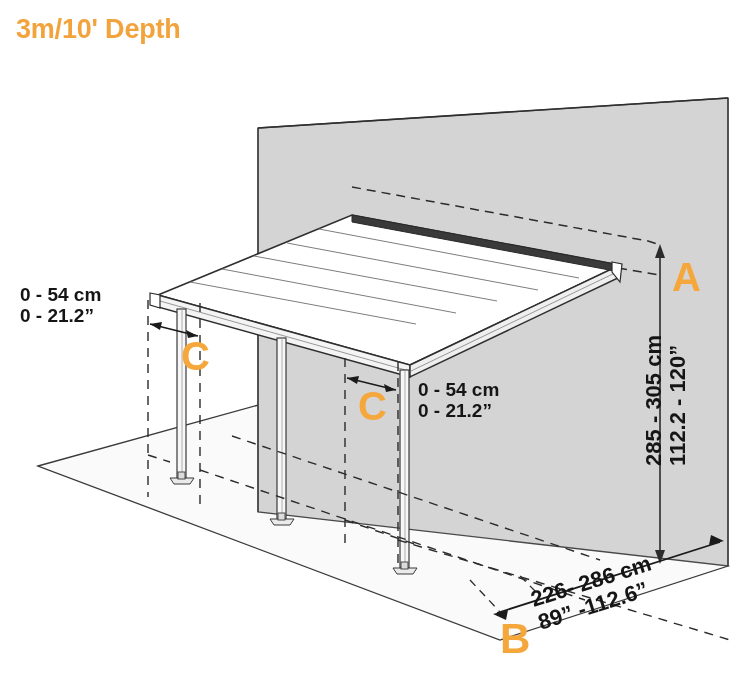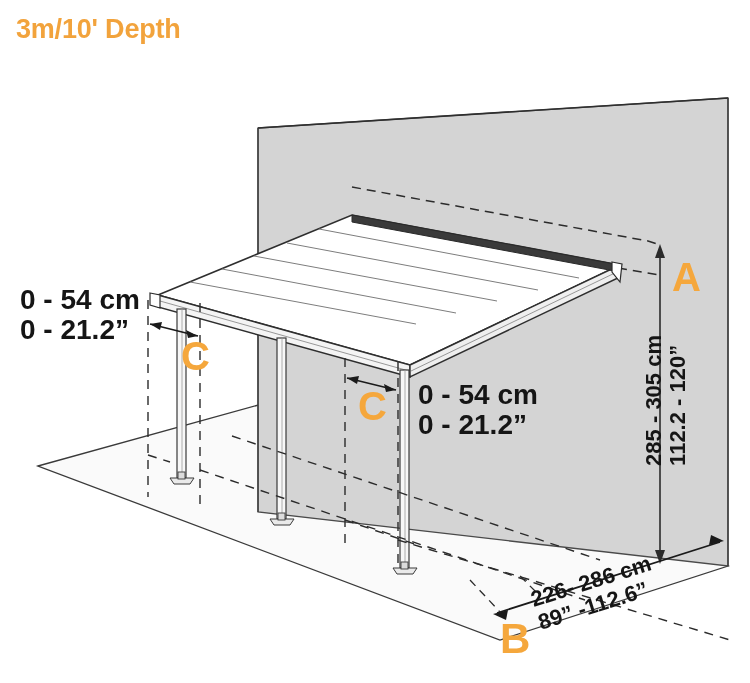--- a/index.html
+++ b/index.html
@@ -35,21 +35,21 @@
     font-size: 27px;
     font-weight: bold;
     color: #F2A33C;
     letter-spacing: -0.2px;
     white-space: nowrap;
   }
   .dim-label {
     position: absolute;
     color: #151515;
     font-weight: bold;
-    font-size: 28px;
+    font-size: 19px;
     line-height: 1.08;
     white-space: nowrap;
   }
   .marker {
     position: absolute;
     color: #F5A73C;
     font-weight: bold;
     font-size: 40px;
     line-height: 1;
   }

